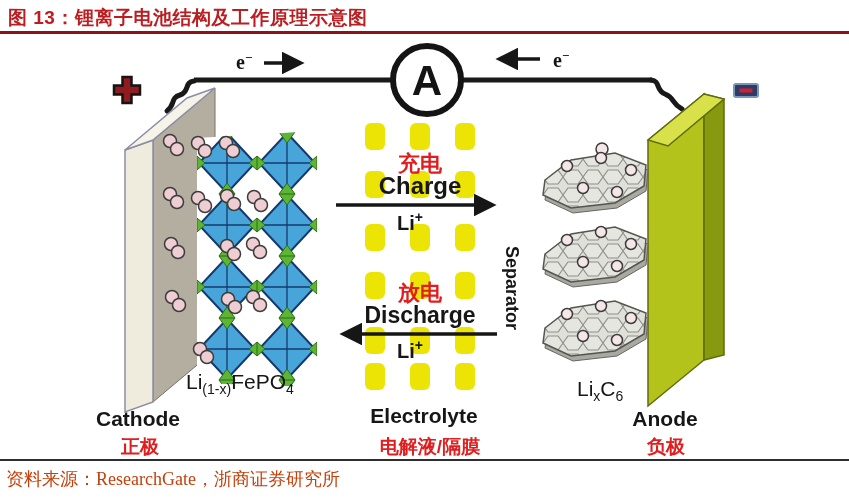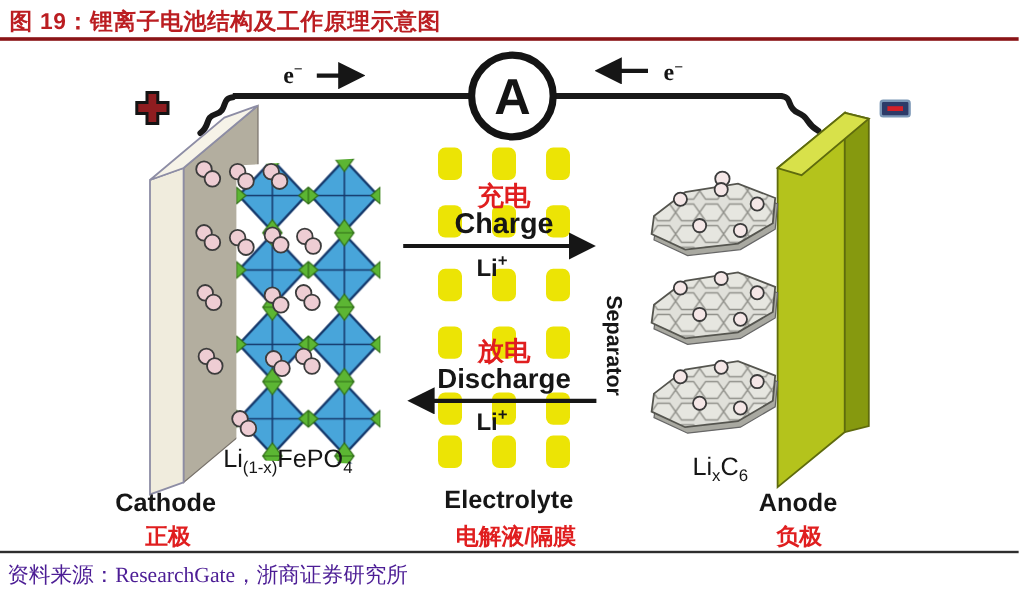--- a/index.html
+++ b/index.html
@@ -14,30 +14,30 @@
   }
   .title-underline{
     position:absolute;left:0;top:31px;width:849px;height:3px;
     background:var(--underline-red,#8a1417);
   }
   .footer-line{
     position:absolute;left:0;top:459px;width:849px;height:2px;background:#2e2e2e;
   }
   .footer{
     position:absolute;left:6px;top:467px;width:830px;
-    font-family:"Liberation Serif",serif;font-size:18px;color:#4c1d95;
+    font-family:"Liberation Serif",serif;font-size:18px;color:#c2410c;
   }
   svg{position:absolute;left:0;top:0;}
   text{font-family:"Liberation Sans",sans-serif;}
   .serif{font-family:"Liberation Serif",serif;}
 </style>
 </head>
 <body>
 
-<div class="title">图 19：锂离子电池结构及工作原理示意图</div>
+<div class="title">图 13：锂离子电池结构及工作原理示意图</div>
 <div class="title-underline"></div>
 
 <svg width="849" height="500" viewBox="0 0 849 500">
   <defs>
     <marker id="ah" viewBox="0 0 10 10" refX="8" refY="5" markerWidth="6.5" markerHeight="6.5" orient="auto-start-reverse">
       <path d="M0,0 L10,5 L0,10 z" fill="#161616"></path>
     </marker>
     <pattern id="octpat" x="197" y="132" width="60" height="62" patternUnits="userSpaceOnUse">
       <rect width="60" height="62" fill="#ffffff"></rect>
       <polygon points="30,1 58,31 30,61 2,31" style="fill:var(--crystal-blue)" stroke="var(--crystal-blue-edge)" stroke-width="2"></polygon>

